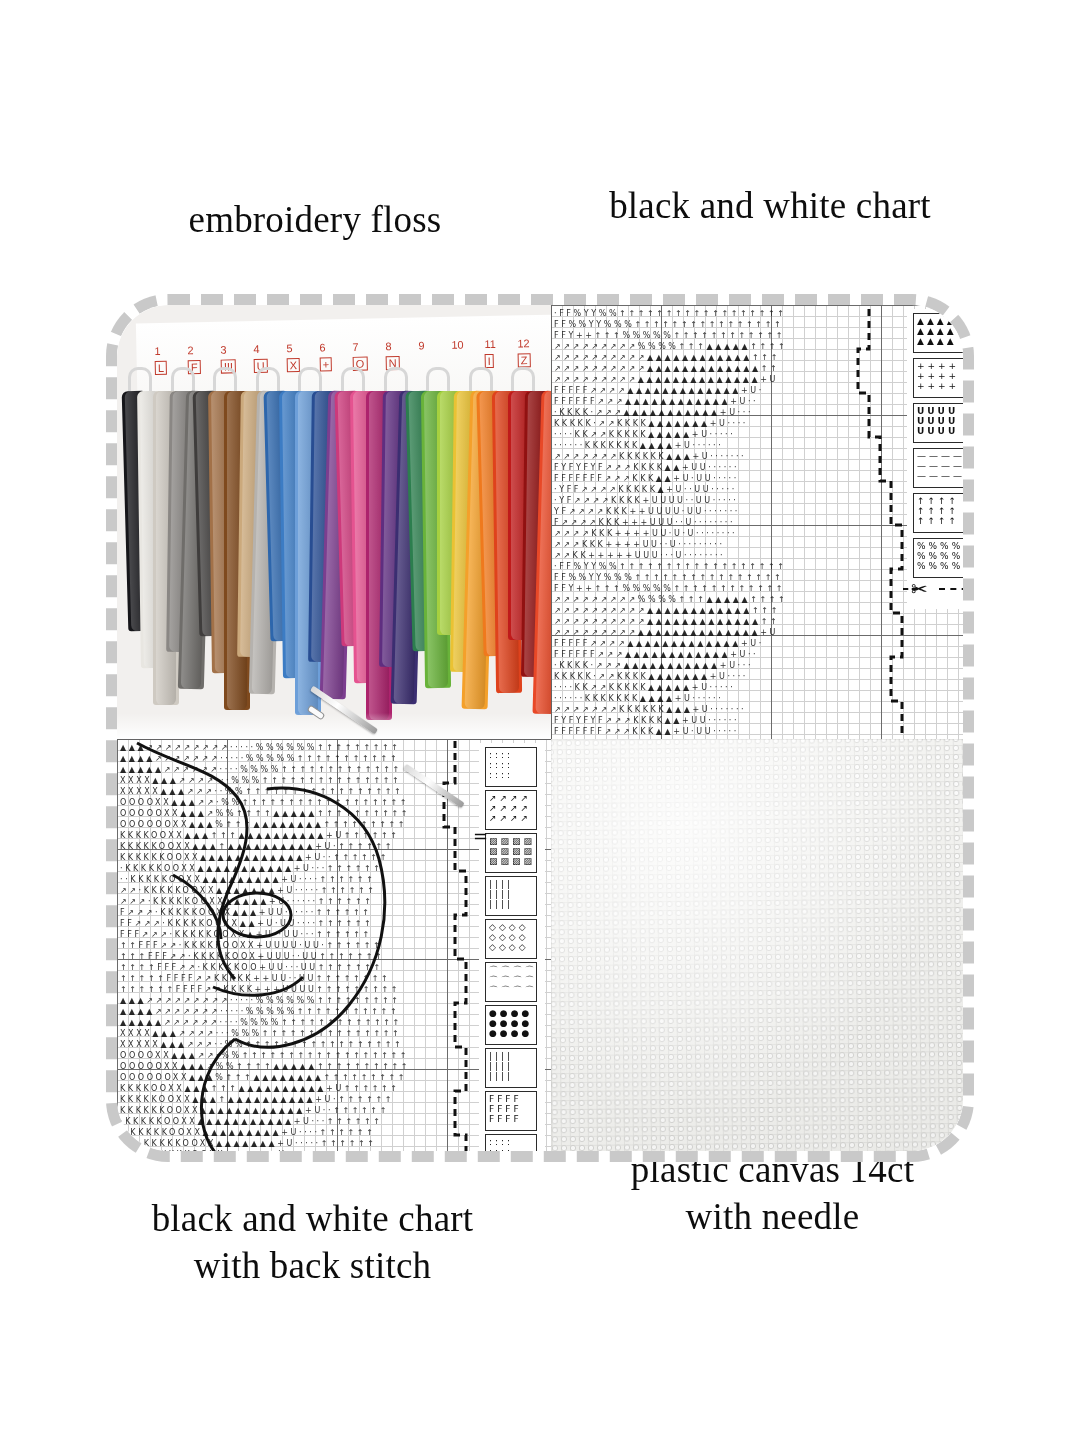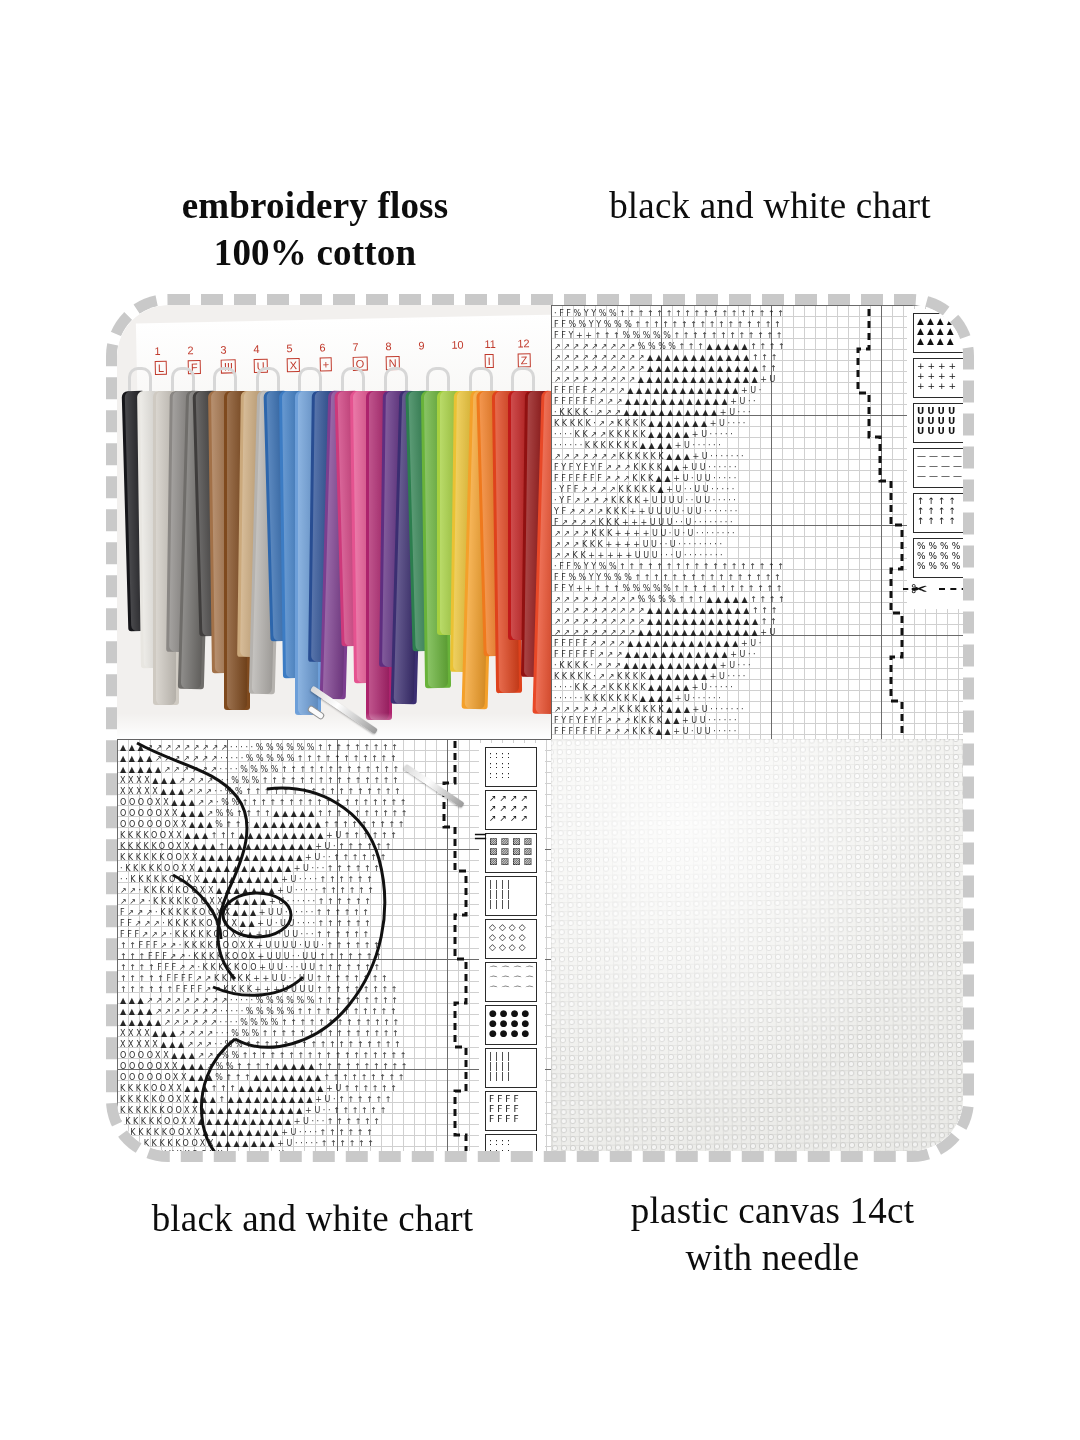--- a/index.html
+++ b/index.html
@@ -24,24 +24,24 @@
   
   .caption {
     position: absolute;
     text-align: center;
     color: #0d0d0d;
     font-family: "Liberation Serif", serif;
     font-size: 37px;
     line-height: 1.28;
     letter-spacing: 0.2px;
   }
-  .caption-tl { left: 95px;  top: 182px;  width: 440px; font-weight: bold; }
+  .caption-tl { left: 95px;  top: 196px;  width: 440px; }
   .caption-tr { left: 540px; top: 182px;  width: 460px; }
   .caption-bl { left: 85px;  top: 1195px; width: 455px; }
-  .caption-br { left: 545px; top: 1187px; width: 455px; }
+  .caption-br { left: 545px; top: 1146px; width: 455px; }
 
   
   .frame {
     position: absolute;
     left: 106px;
     top: 294px;
     width: 868px;
     height: 868px;
     border-radius: 62px;
     border: 11px dashed #c9c9c9;
@@ -261,29 +261,29 @@
   .seam-v { position: absolute; top:0; bottom:0; width:1px; background: rgba(0,0,0,0.06); }
   .seam-h { position: absolute; left:0; right:0; height:1px; background: rgba(0,0,0,0.06); }
 </style>
 </head>
 <body>
 
 <div class="page">
 
   <div class="caption caption-tl">
     <div>embroidery floss</div>
-    <div>100% cotton</div>
   </div>
 
   <div class="caption caption-tr">
     <div>black and white chart</div>
   </div>
 
   <div class="caption caption-bl">
     <div>black and white chart</div>
+    <div>with back stitch</div>
   </div>
 
   <div class="caption caption-br">
     <div>plastic canvas 14ct</div>
     <div>with needle</div>
   </div>
 
   <div class="frame">
     <div class="frame-inner">
 

